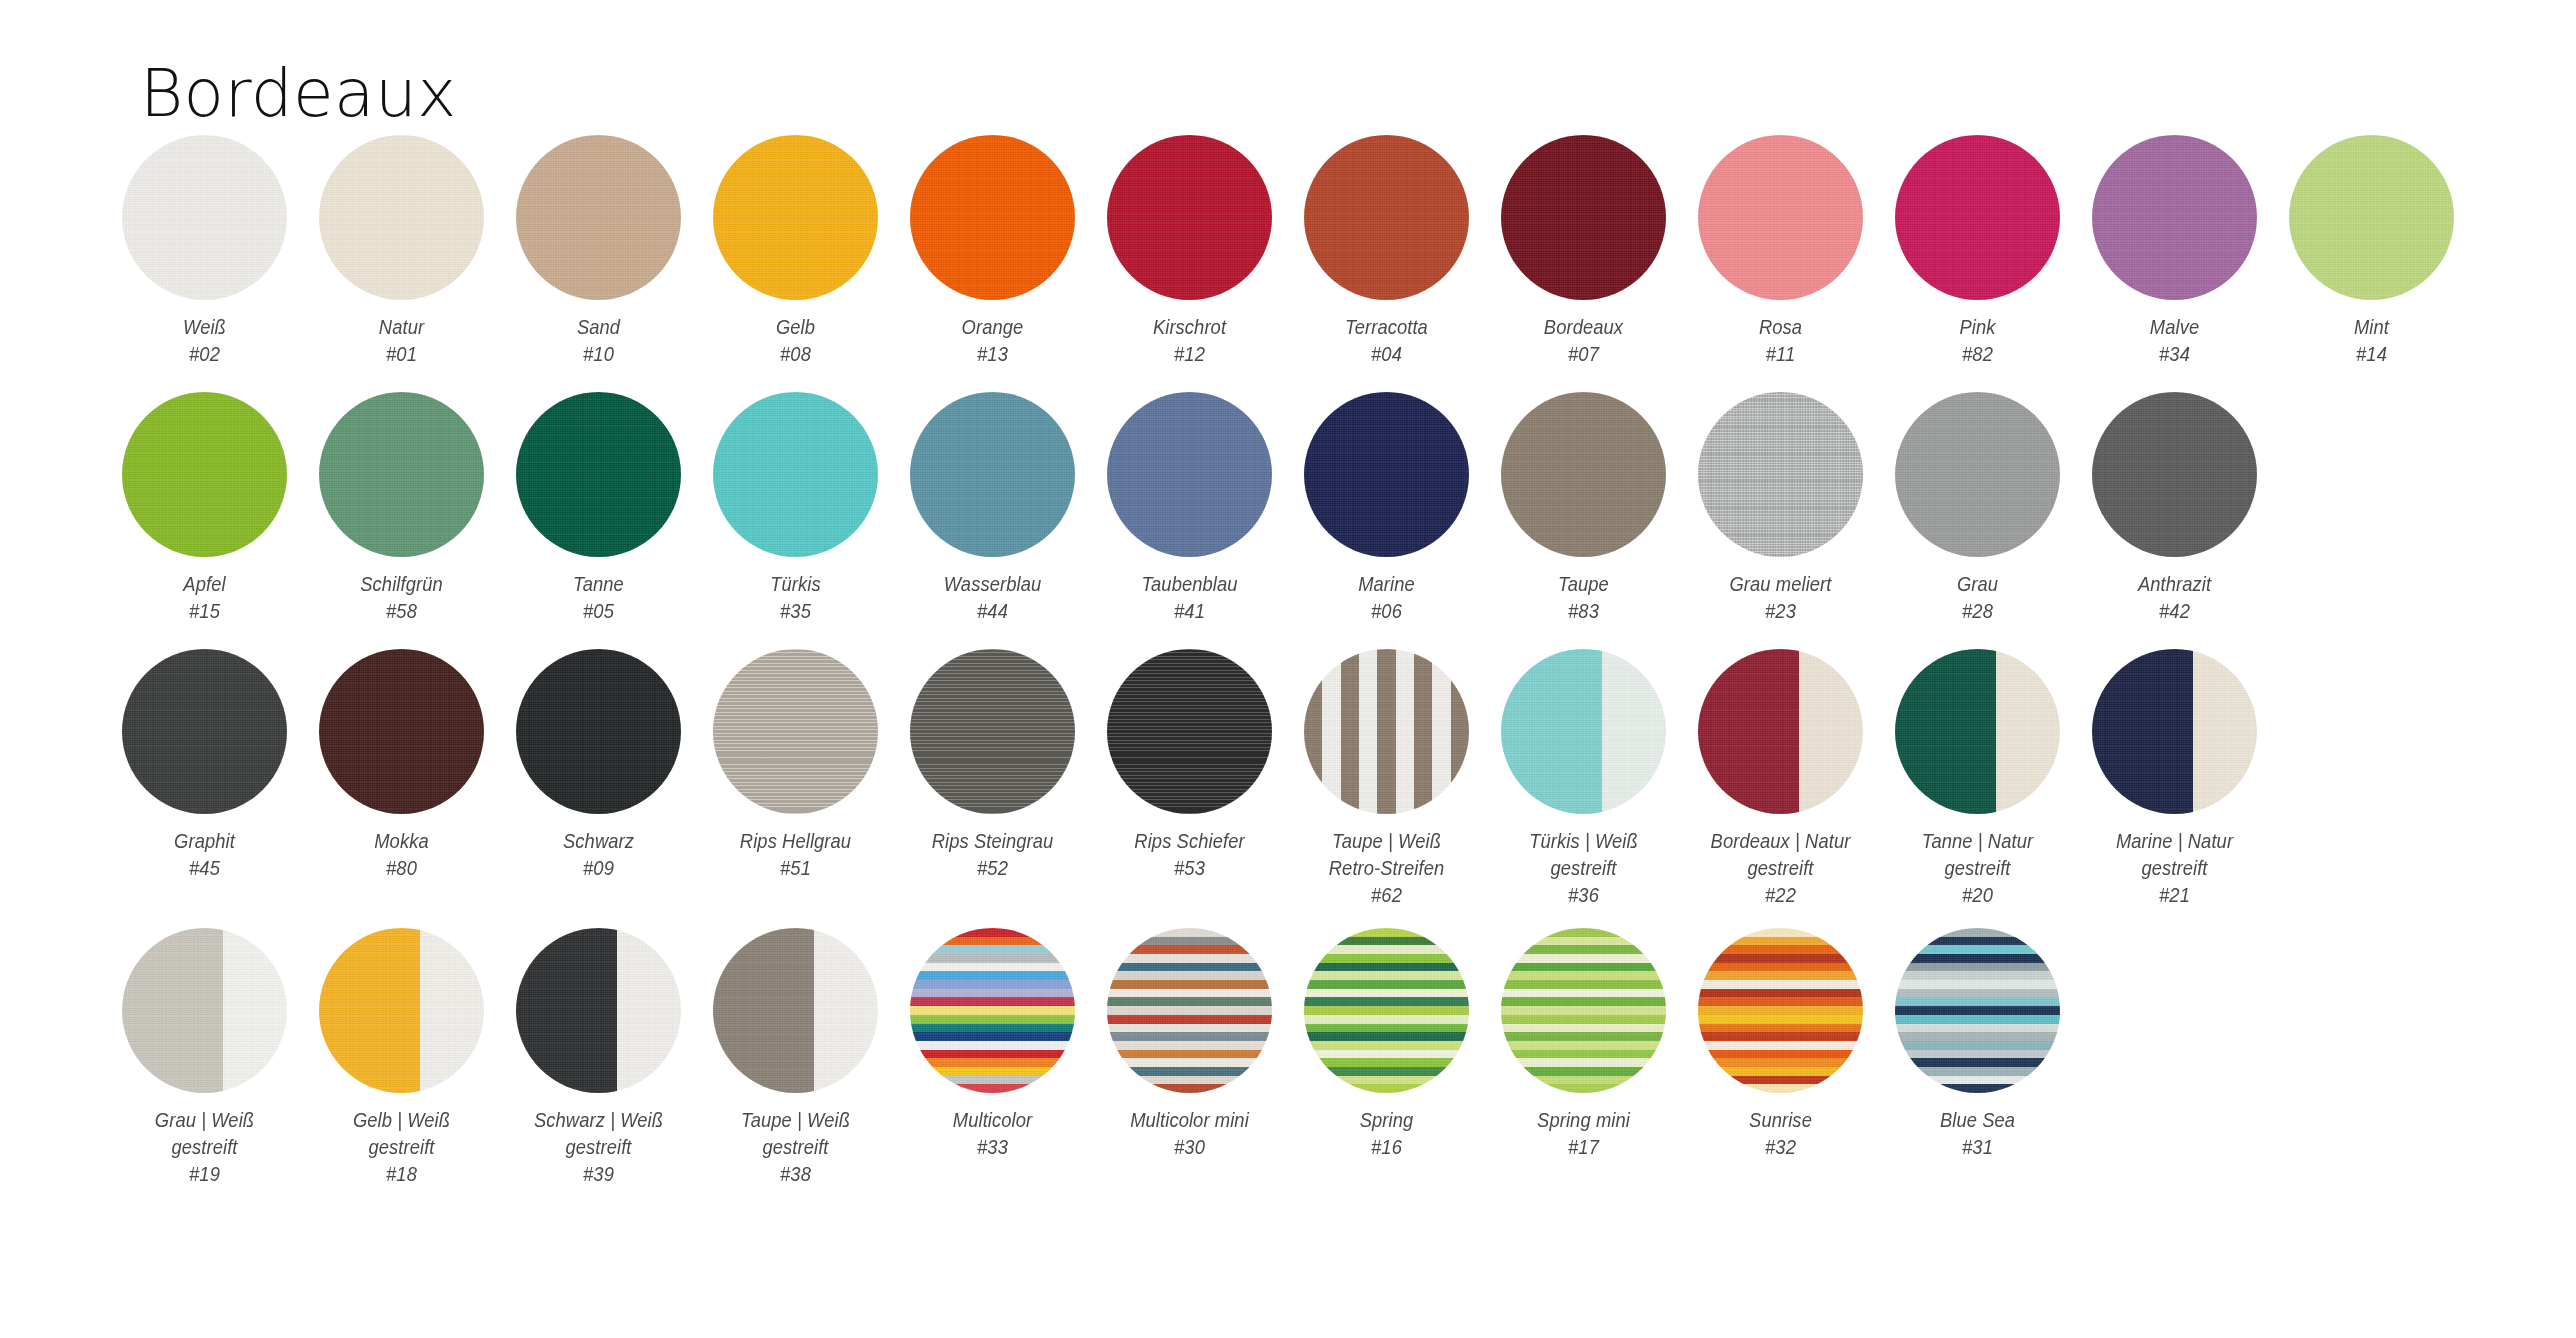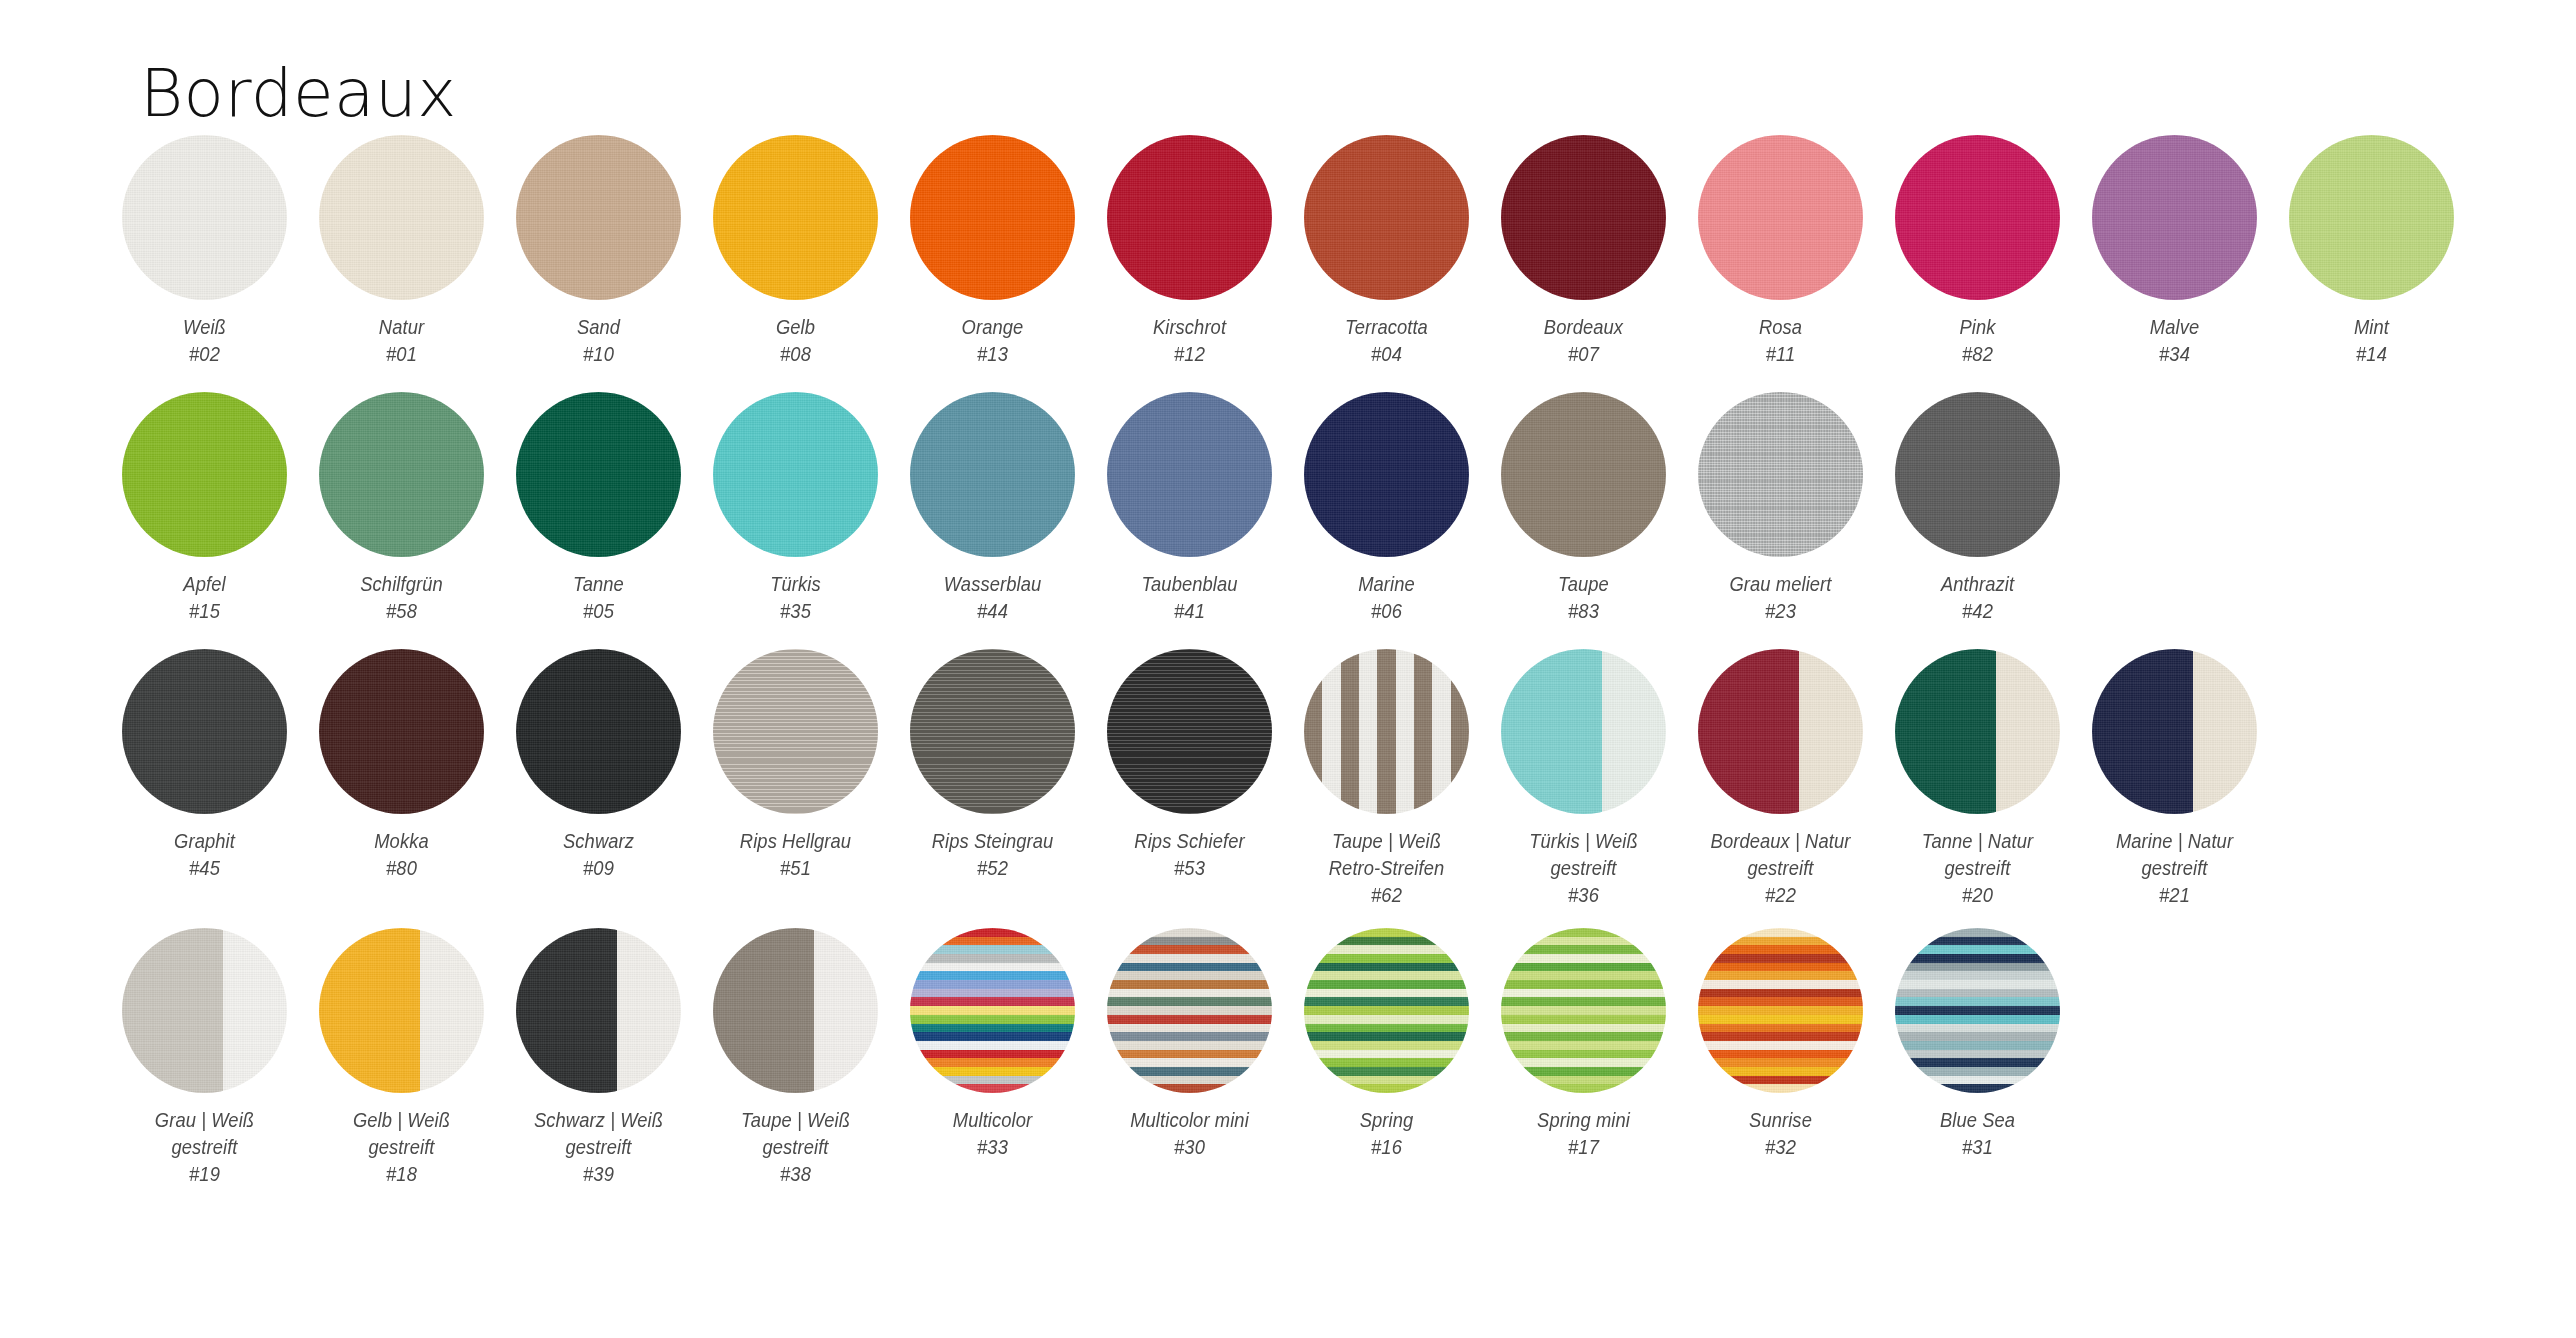--- a/index.html
+++ b/index.html
@@ -269,20 +269,27 @@
         </div>
         <div class="swatch-cell">
           <div class="swatch-disc">
             <div class="disc-inner" style="background: rgb(185, 187, 187);"></div>
             <div class="tex-melange"></div>
           </div>
           <div class="swatch-label"><span>Grau meliert</span><br><span class="swatch-code">#23</span></div>
         </div>
         <div class="swatch-cell">
           <div class="swatch-disc">
+            <div class="disc-inner" style="background: rgb(154, 155, 156);"></div>
+            <div class="tex"></div>
+          </div>
+          <div class="swatch-label"><span>Grau</span><br><span class="swatch-code">#28</span></div>
+        </div>
+        <div class="swatch-cell">
+          <div class="swatch-disc">
             <div class="disc-inner" style="background: rgb(91, 91, 91);"></div>
             <div class="tex"></div>
           </div>
           <div class="swatch-label"><span>Anthrazit</span><br><span class="swatch-code">#42</span></div>
         </div>
       </div>
       <div class="swatch-row row-h-3">
         <div class="swatch-cell">
           <div class="swatch-disc">
             <div class="disc-inner" style="background: rgb(58, 60, 60);"></div>

